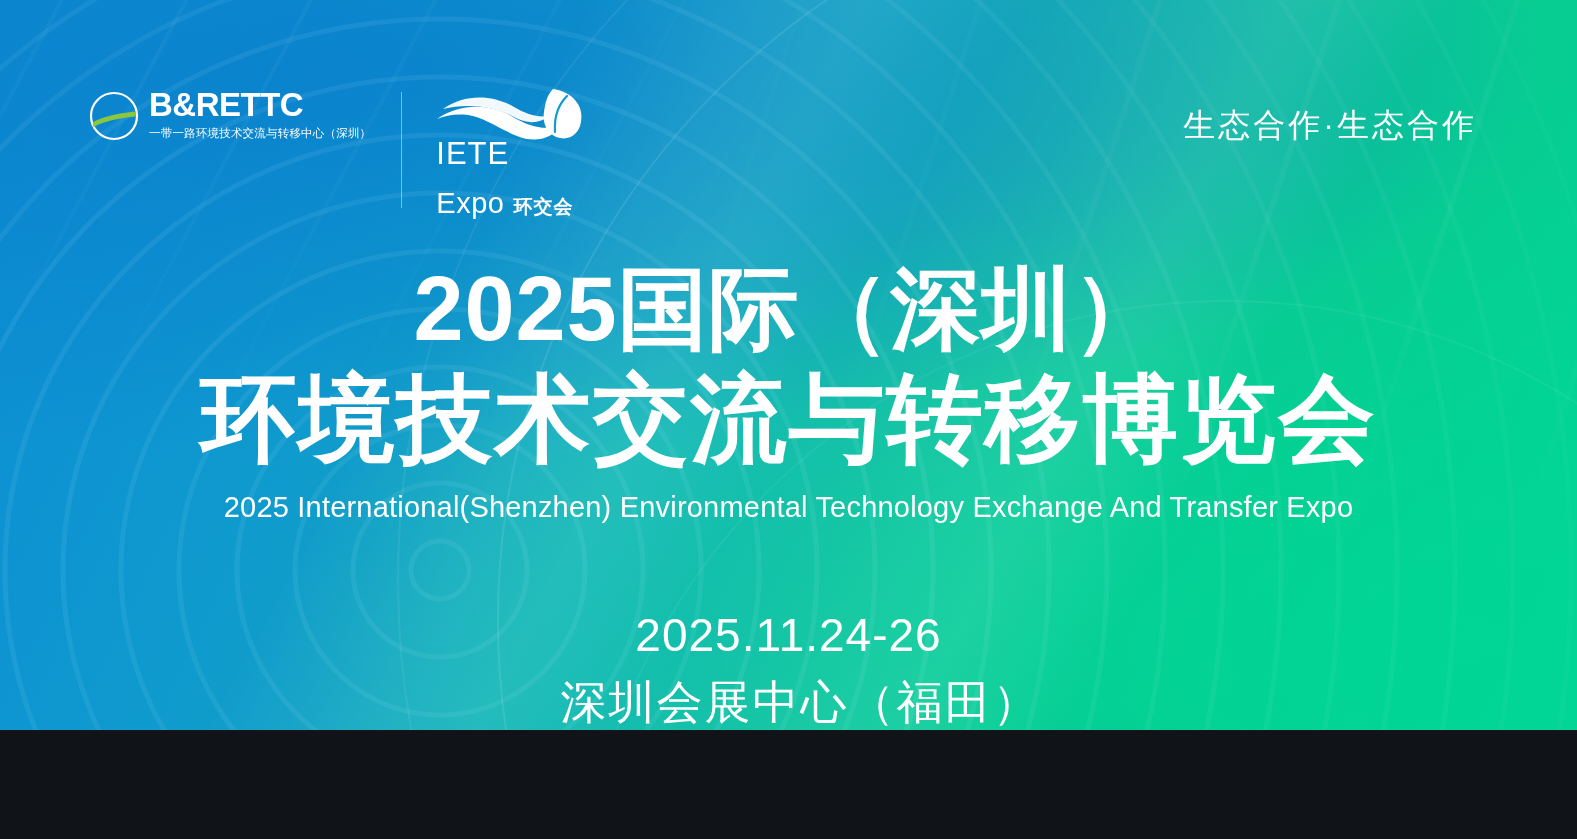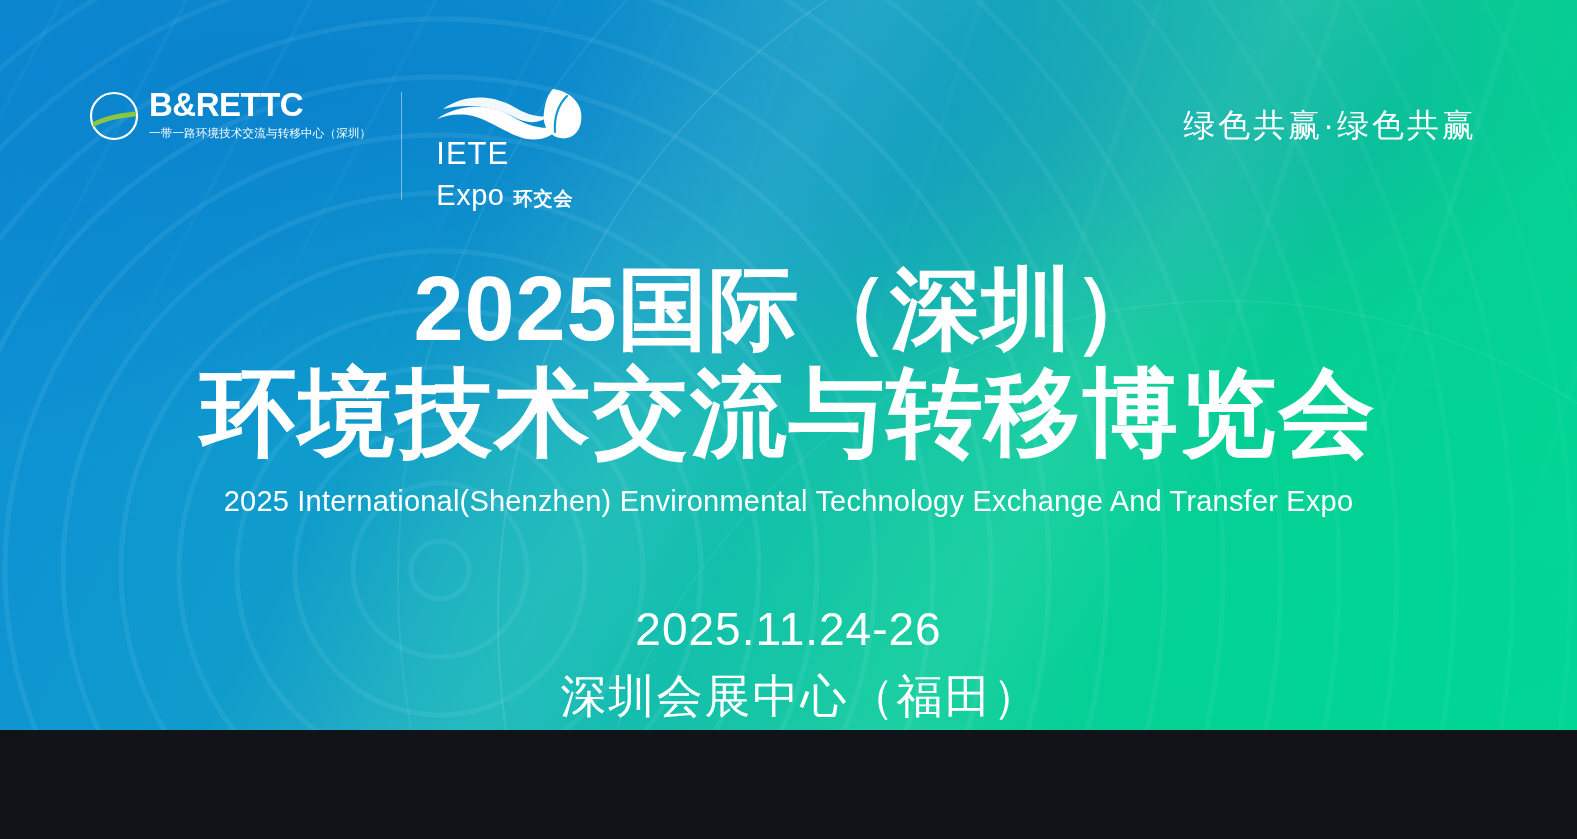--- a/index.html
+++ b/index.html
@@ -193,21 +193,21 @@
     color: #ffffff;
     font-size: 31px;
     font-weight: normal;
     letter-spacing: 1px;
     line-height: 1;
   }
   .iete-line2 {
     display: flex;
     align-items: baseline;
     gap: 9px;
-    margin-top: 12px;
+    margin-top: 20px;
   }
   .iete-expo {
     color: #ffffff;
     font-size: 29px;
     font-weight: 300;
     letter-spacing: 0.5px;
     line-height: 1;
   }
   .iete-cn {
     color: #ffffff;
@@ -247,21 +247,21 @@
     line-height: 1.06;
     white-space: nowrap;
   }
   .title-line2 {
     color: #ffffff;
     font-size: 96px;
     font-weight: bold;
     letter-spacing: 2px;
     line-height: 1.12;
     white-space: nowrap;
-    margin-top: 2px;
+    margin-top: 8px;
   }
   .subtitle-en {
     color: #ffffff;
     font-size: 29px;
     font-weight: 400;
     letter-spacing: 0.2px;
     margin-top: 18px;
     white-space: nowrap;
   }
   .date-line {
@@ -328,21 +328,21 @@
       <div class="iete-words">
         <div class="iete-line1">IETE</div>
         <div class="iete-line2">
           <span class="iete-expo">Expo</span>
           <span class="iete-cn">环交会</span>
         </div>
       </div>
     </div>
   </div>
 
-  <div class="slogan">绿色共赢·绿色共赢</div>
+  <div class="slogan">生态合作·生态合作</div>
 
   <div class="center-block">
     <div class="title-line1">2025国际（深圳）</div>
     <div class="title-line2">环境技术交流与转移博览会</div>
     <div class="subtitle-en">2025 International(Shenzhen) Environmental Technology Exchange And Transfer Expo</div>
     <div class="date-line">2025.11.24-26</div>
     <div class="venue-line">深圳会展中心（福田）</div>
   </div>
 
 </div>

